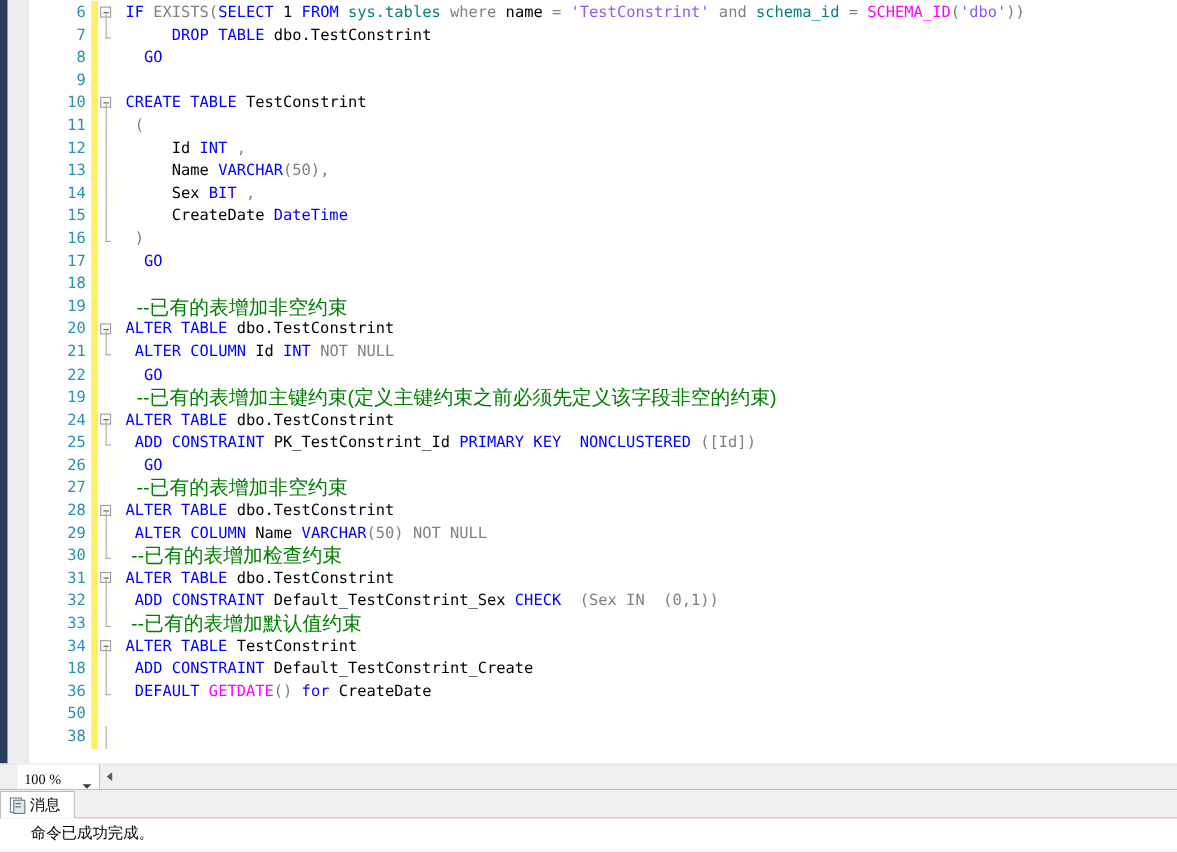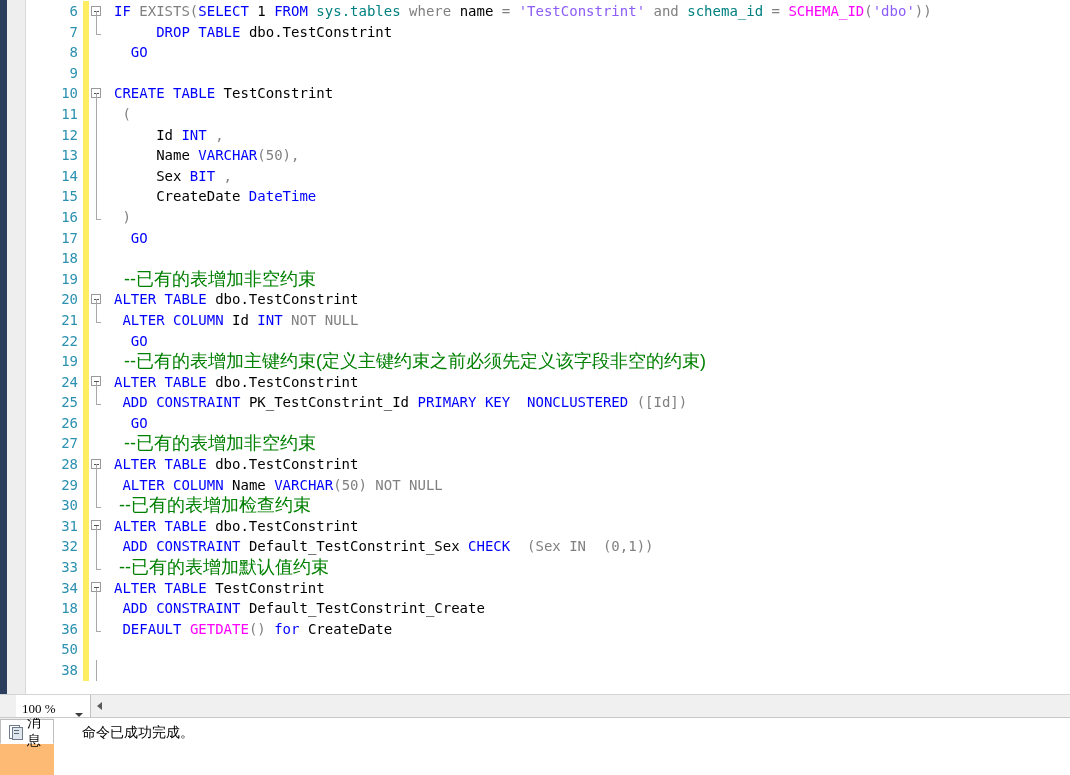--- a/index.html
+++ b/index.html
@@ -67,21 +67,21 @@
   }
   .zoom-val{color:#000;font-size:13px;font-family:"Liberation Serif","DejaVu Serif",serif;}
   .zoom-caret{margin-left:auto;margin-right:7px;width:0;height:0;
     border-left:4px solid transparent;border-right:4px solid transparent;border-top:4px solid #3c3c3c;}
   .hscroll{flex:1 1 auto;display:flex;align-items:center;background:#f0f0f0;}
   .hs-left{width:16px;height:100%;display:flex;align-items:center;justify-content:center;}
   .hs-left::before{content:"";width:0;height:0;
     border-top:4px solid transparent;border-bottom:4px solid transparent;border-right:5px solid #5a5a5a;}
 
   
-  .results-pane{flex:1 1 auto;display:flex;background:#fdba74;overflow:hidden;}
+  .results-pane{flex:1 1 auto;display:flex;flex-direction:column;background:#ef4444;overflow:hidden;}
   .tabstrip{
     flex:0 0 25px;height:25px;display:flex;align-items:flex-end;
     background:#efefef;border-bottom:1px solid #c4c4c4;
   }
   .tab{
     height:25px;display:flex;align-items:center;gap:5px;padding:0 12px 0 8px;
     background:#ffffff;border:1px solid #bfbfbf;border-bottom:1px solid #ffffff;
     box-sizing:border-box;position:relative;top:1px;
   }
   .tab-label{font-family:"DejaVu Sans","Liberation Sans",sans-serif;font-size:14px;color:#000;}

